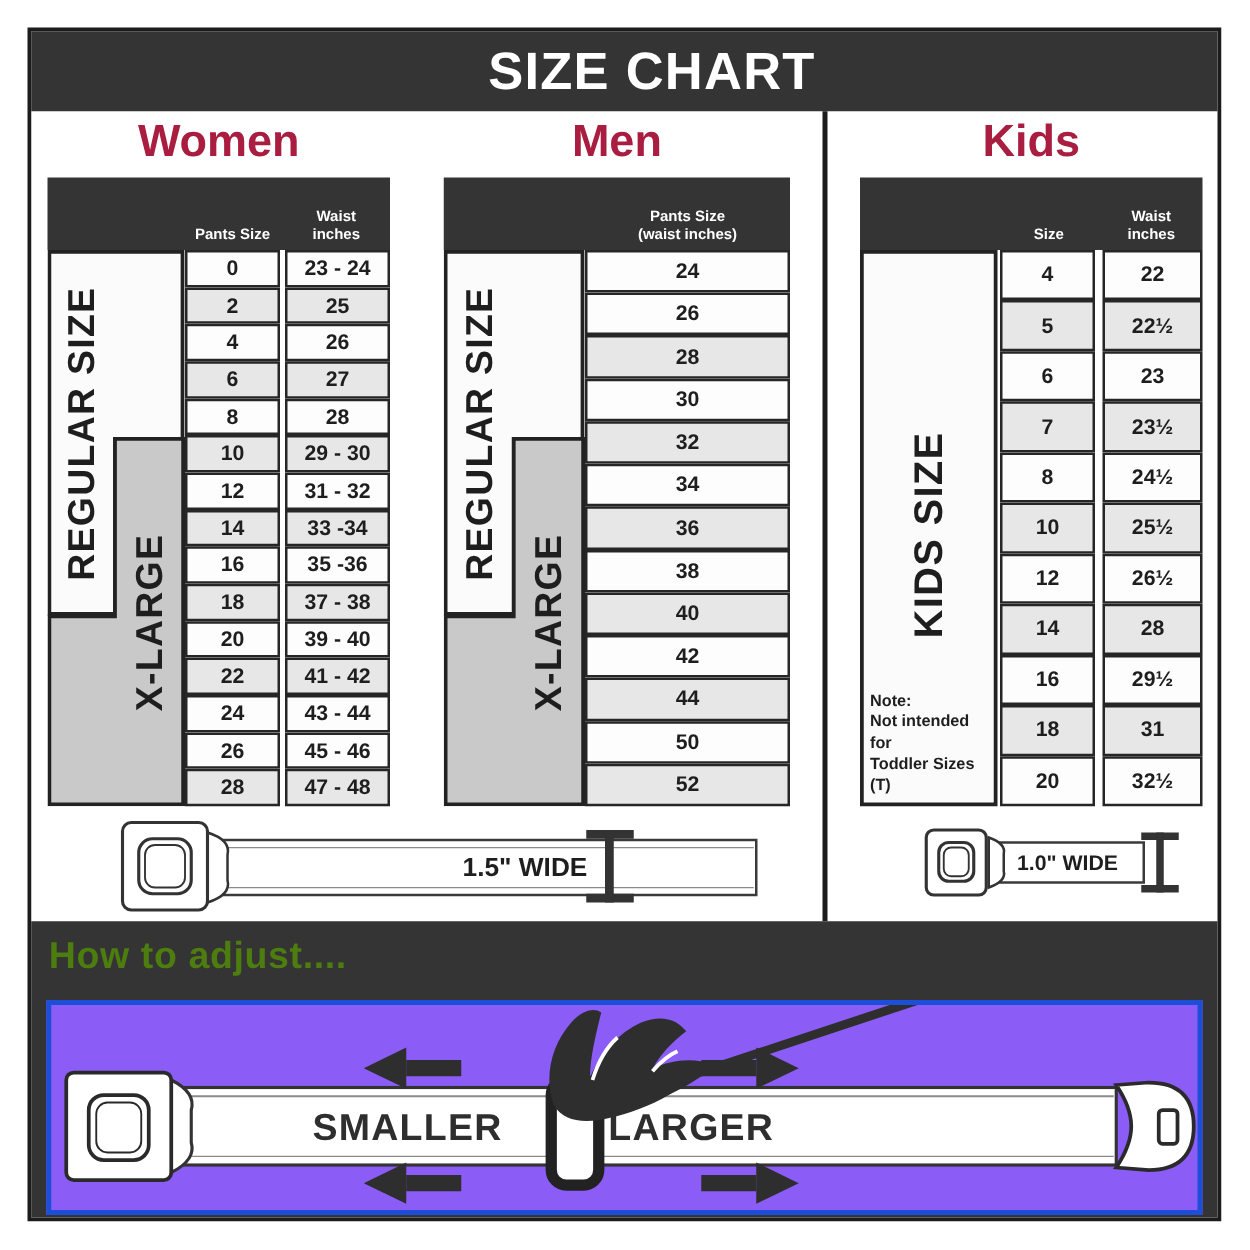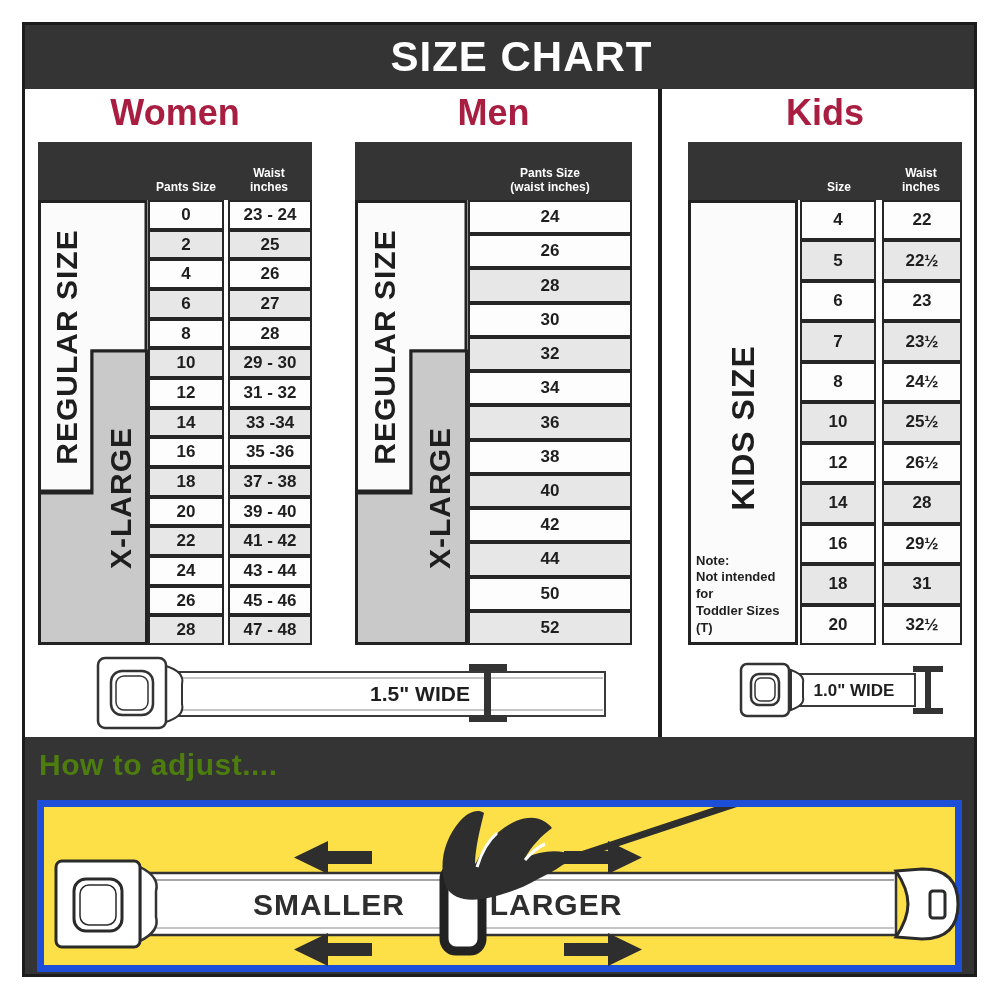--- a/index.html
+++ b/index.html
@@ -28,21 +28,21 @@
   .kids-col .cell.c1{flex:0 0 76px;}
   .vlabel{font-family:"Liberation Sans",sans-serif;font-weight:700;font-size:30px;fill:#1e1e1e;letter-spacing:1px;}
   .kids-labelbox{background:#fbfbfb;border:3px solid #222;box-sizing:border-box;}
   .kids-vlabel{position:absolute;left:52px;top:225px;transform:translate(-50%,-50%) rotate(-90deg);
       font-size:32px;font-weight:700;white-space:nowrap;letter-spacing:1px;}
   .kids-note{position:absolute;left:5px;bottom:5px;font-size:13px;font-weight:600;line-height:1.3;
       white-space:pre-line;text-align:left;}
   
   .adjust-band{left:25px;top:737px;width:949px;height:237px;background:#343434;}
   .adjust-heading{left:39px;top:748px;color:#4d7c0f;font-size:30px;font-weight:700;letter-spacing:0.5px;}
-  .adjust-panel{left:37px;top:800px;width:925px;height:172px;background:#fde047;border:7px solid #1d4ed8;box-sizing:border-box;}
+  .adjust-panel{left:37px;top:800px;width:925px;height:172px;background:#8b5cf6;border:4px solid #1d4ed8;box-sizing:border-box;}
   svg text{font-family:"Liberation Sans",sans-serif;}
 </style>
 </head>
 <body>
 
 <div class="canvas">
 
   <div class="abs frame"></div>
 
   <div class="abs title-band">

